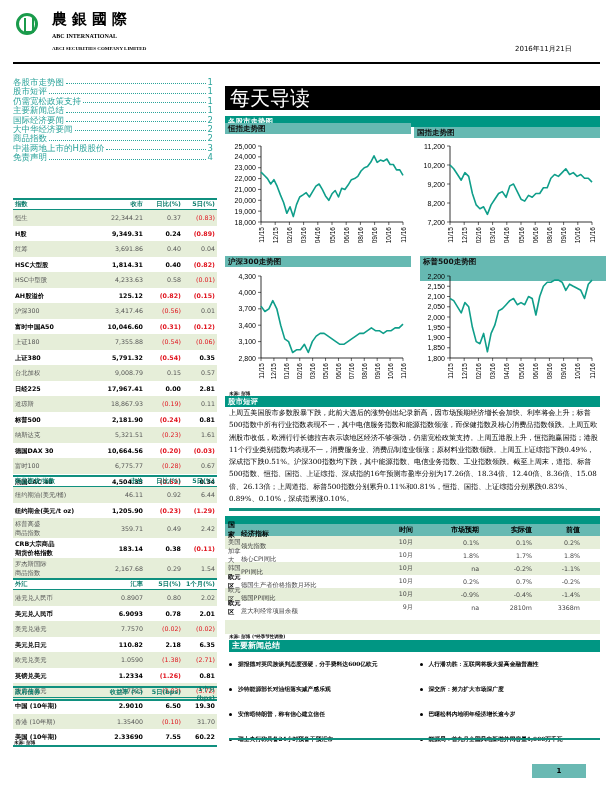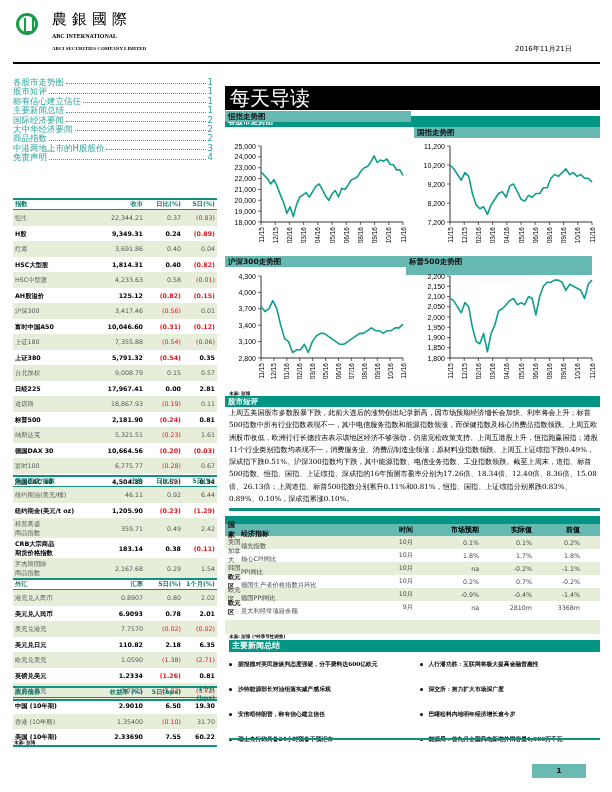--- a/index.html
+++ b/index.html
@@ -1,20 +1,20 @@
 <!DOCTYPE html>
 <html><head>
 <meta charset="utf-8">
 <style>
 *{margin:0;padding:0;box-sizing:border-box;}
 body{width:612px;height:792px;background:#fff;font-family:"DejaVu Sans","Liberation Sans",sans-serif;position:relative;overflow:hidden;color:#000;}
 .abs{position:absolute;}
 .logo-circle{left:16px;top:13px;width:22px;height:22px;border-radius:50%;border:3px solid #1a9b4b;}
 .logo-circle:before{content:"";position:absolute;left:5px;top:2px;width:6px;height:13px;border:2px solid #1a9b4b;border-top:none;}
-.logo-cn{left:52px;top:10px;font-family:"DejaVu Serif",serif;font-weight:normal;font-size:15px;letter-spacing:5px;}
+.logo-cn{left:52px;top:10px;font-family:"DejaVu Serif",serif;font-weight:bold;font-size:15px;letter-spacing:5px;}
 .logo-en1{left:52px;top:33px;font-family:"Liberation Serif",serif;font-weight:bold;font-size:6px;}
 .logo-en2{left:52px;top:46px;font-family:"Liberation Serif",serif;font-weight:bold;font-size:5px;}
 .date{left:515px;top:44px;font-size:7px;font-weight:normal;}
 .topline{left:13px;top:62px;width:587px;height:2px;background:#000;}
 .toc{left:13px;top:78px;width:200px;}
 .toc-item{display:flex;font-size:8.5px;color:#2aa39a;height:9.4px;line-height:9.4px;}
 .toc-item .lbl{white-space:nowrap;}
 .toc-item .dots{flex:1;border-bottom:1px dotted #2aa39a;margin:0 2px 3px 2px;}
 .tbl{left:13px;width:204px;font-size:6.3px;}
 .tbl .hdr{display:flex;height:12px;align-items:center;font-weight:bold;color:#0f7d6c;border-top:2px solid #10907f;border-bottom:1px solid #10907f;}
@@ -62,21 +62,21 @@
       <span class="lbl">各股市走势图</span>
       <span class="dots"></span>
       <span>1</span>
     </div>
     <div class="toc-item">
       <span class="lbl">股市短评</span>
       <span class="dots"></span>
       <span>1</span>
     </div>
     <div class="toc-item">
-      <span class="lbl">称有信心建立信任</span>
+      <span class="lbl">仍需宽松政策支持</span>
       <span class="dots"></span>
       <span>1</span>
     </div>
     <div class="toc-item">
       <span class="lbl">主要新闻总结</span>
       <span class="dots"></span>
       <span>1</span>
     </div>
     <div class="toc-item">
       <span class="lbl">国际经济要闻</span>
@@ -340,21 +340,21 @@
       <span class="c2">7.55</span>
       <span class="c3">60.22</span>
     </div>
     <div class="endline"></div>
   </div>
 <div class="abs src" style="left:14px;top:740px;">来源: 彭博</div>
 
 <div class="abs title-bar">每天导读</div>
 
 <div class="abs sec-bar" style="left:225px;top:116px;width:375px;height:11px;line-height:11px;">各股市走势图</div>
-<div class="abs sub-bar" style="left:225px;top:111px;width:186px;height:11px;line-height:11px;">恒指走势图</div>
+<div class="abs sub-bar" style="left:225px;top:123px;width:186px;height:11px;line-height:11px;">恒指走势图</div>
 <div class="abs sub-bar" style="left:414px;top:127px;width:186px;height:11px;line-height:11px;">国指走势图</div>
 <div class="abs chart" style="left:225px;top:140px;" id="chart0">
     <svg width="186" height="112" xmlns="http://www.w3.org/2000/svg">
       <line x1="36" y1="6" x2="36" y2="82" stroke="#000" stroke-width="0.8"></line>
       <line x1="36" y1="82" x2="178" y2="82" stroke="#000" stroke-width="0.8"></line>
       <line x1="33" y1="6" x2="36" y2="6" stroke="#000" stroke-width="0.6"></line>
       <text x="31" y="8.5" font-size="7" text-anchor="end" font-family="Liberation Sans, sans-serif">25,000</text>
       <line x1="33" y1="16.857142857142858" x2="36" y2="16.857142857142858" stroke="#000" stroke-width="0.6"></line>
       <text x="31" y="19.357142857142858" font-size="7" text-anchor="end" font-family="Liberation Sans, sans-serif">24,000</text>
       <line x1="33" y1="27.714285714285715" x2="36" y2="27.714285714285715" stroke="#000" stroke-width="0.6"></line>
@@ -428,21 +428,21 @@
       <text transform="translate(152.1,87) rotate(-90)" font-size="6.5" text-anchor="end" font-family="Liberation Sans, sans-serif">09/16</text>
       <line x1="163.8" y1="82" x2="163.8" y2="85" stroke="#000" stroke-width="0.6"></line>
       <text transform="translate(166.3,87) rotate(-90)" font-size="6.5" text-anchor="end" font-family="Liberation Sans, sans-serif">10/16</text>
       <line x1="178" y1="82" x2="178" y2="85" stroke="#000" stroke-width="0.6"></line>
       <text transform="translate(180.5,87) rotate(-90)" font-size="6.5" text-anchor="end" font-family="Liberation Sans, sans-serif">11/16</text>
       <polyline points="36.0,25.0 39.7,28.8 43.5,34.5 47.2,40.2 50.9,32.6 54.7,36.4 58.4,53.5 62.2,64.9 65.9,68.7 69.6,66.8 73.4,74.4 77.1,64.9 80.8,59.2 84.6,53.5 88.3,51.6 92.1,57.3 95.8,45.9 99.5,44.0 103.3,51.6 107.0,59.2 110.7,61.1 114.5,55.4 118.2,57.3 121.9,53.5 125.7,53.5 129.4,47.8 133.2,47.8 136.9,38.3 140.6,34.5 144.4,36.4 148.1,32.6 151.8,28.8 155.6,34.5 159.3,32.6 163.1,36.4 166.8,34.5 170.5,38.3 174.3,38.3 178.0,42.1" fill="none" stroke="#0f9e8a" stroke-width="1.6" stroke-linejoin="round"></polyline>
     </svg>
   </div>
 
 <div class="abs sub-bar" style="left:225px;top:256px;width:186px;height:11px;line-height:11px;">沪深300走势图</div>
-<div class="abs sub-bar" style="left:406px;top:256px;width:186px;height:19px;line-height:11px;">标普500走势图</div>
+<div class="abs sub-bar" style="left:420px;top:256px;width:186px;height:25px;line-height:11px;">标普500走势图</div>
 <div class="abs chart" style="left:225px;top:270px;" id="chart2">
     <svg width="186" height="118" xmlns="http://www.w3.org/2000/svg">
       <line x1="36" y1="6" x2="36" y2="88" stroke="#000" stroke-width="0.8"></line>
       <line x1="36" y1="88" x2="178" y2="88" stroke="#000" stroke-width="0.8"></line>
       <line x1="33" y1="6" x2="36" y2="6" stroke="#000" stroke-width="0.6"></line>
       <text x="31" y="8.5" font-size="7" text-anchor="end" font-family="Liberation Sans, sans-serif">4,300</text>
       <line x1="33" y1="22.4" x2="36" y2="22.4" stroke="#000" stroke-width="0.6"></line>
       <text x="31" y="24.9" font-size="7" text-anchor="end" font-family="Liberation Sans, sans-serif">4,000</text>
       <line x1="33" y1="38.8" x2="36" y2="38.8" stroke="#000" stroke-width="0.6"></line>
       <text x="31" y="41.3" font-size="7" text-anchor="end" font-family="Liberation Sans, sans-serif">3,700</text>

